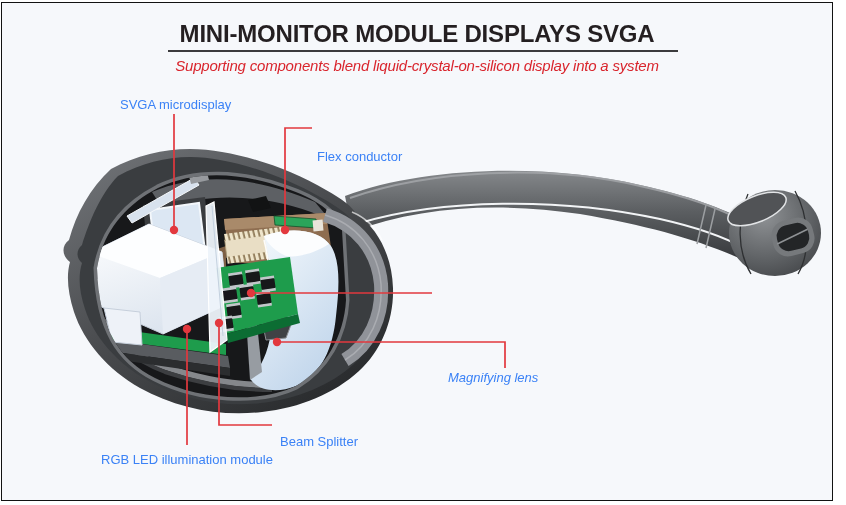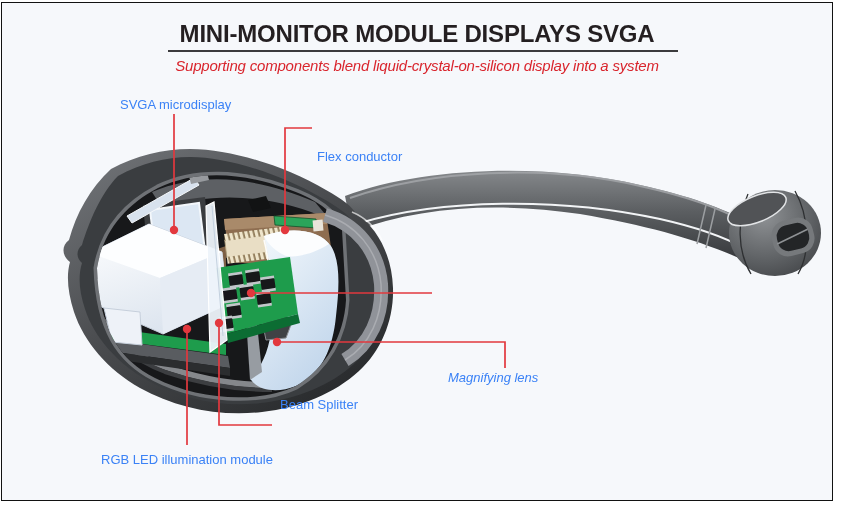--- a/index.html
+++ b/index.html
@@ -11,21 +11,21 @@
   .title{position:absolute;left:0;top:20px;width:834px;text-align:center;
          font-size:24px;font-weight:bold;letter-spacing:-0.2px;color:#241f21;}
   .rule{position:absolute;left:168px;top:50px;width:510px;height:2px;background:#3b3b3d;}
   .subtitle{position:absolute;left:0;top:57px;width:834px;text-align:center;
             font-size:15px;font-style:italic;letter-spacing:-0.2px;color:#d9252d;}
   .callout{position:absolute;font-size:13px;color:#3b82f6;white-space:nowrap;line-height:18px;}
   .co-svga{left:120px;top:96px;}
   .co-flex{left:317px;top:121px;margin-top:27px;}
   .co-driver{left:440px;top:286px;}
   .co-lens{left:448px;top:369px;font-style:italic;}
-  .co-beam{left:280px;top:396px;}
+  .co-beam{left:280px;top:433px;}
   .co-rgb{left:101px;top:451px;}
   svg{position:absolute;left:0;top:0;}
 </style>
 </head>
 <body>
 
 <div class="frame"></div>
 
 <div class="stage">
 

